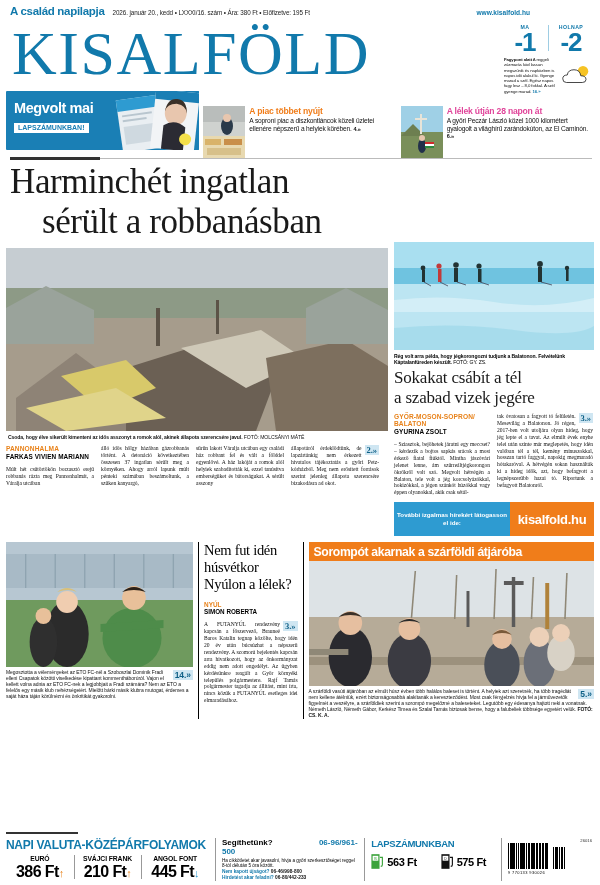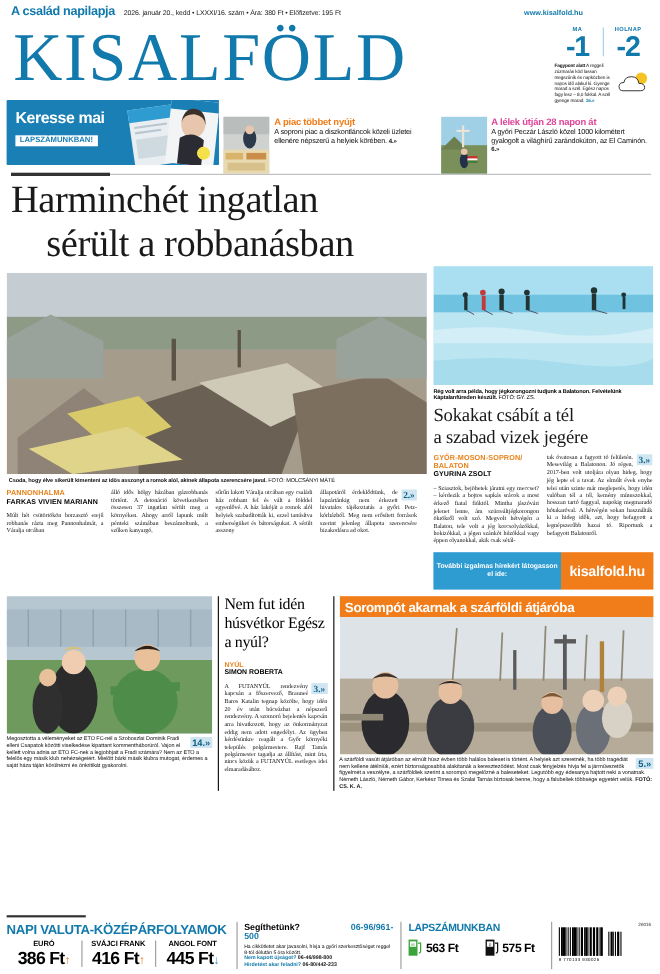--- a/index.html
+++ b/index.html
@@ -197,21 +197,21 @@
           <path d="M6 24 Q1 24 1 19 Q1 14 7 14 Q8 7 16 7 Q24 7 25 15 Q32 15 32 20 Q32 24 27 24 Z" fill="#fff" stroke="#222" stroke-width="1.1"></path>
         </svg>
       </div>
     </div>
   </div>
 
   <div class="teasers">
 
     <div class="teaser teaser-promo" style="width:186px;">
       <div class="promo-text">
-        <div class="promo-l1">Keresse mai</div>
+        <div class="promo-l1">Megvolt mai</div>
         <div class="promo-l2">LAPSZÁMUNKBAN!</div>
       </div>
       <div class="promo-img">
         <svg class="ph" viewBox="0 0 84 60" preserveAspectRatio="none">
           <rect width="84" height="60" fill="#1a7fb5"></rect>
           <g transform="rotate(-8 42 30)">
             <rect x="4" y="4" width="40" height="54" fill="#e9eef2"></rect>
             <rect x="4" y="4" width="40" height="12" fill="#2e9bd1"></rect>
             <rect x="8" y="20" width="30" height="2" fill="#b9c6cf"></rect>
             <rect x="8" y="25" width="24" height="2" fill="#b9c6cf"></rect>
@@ -417,21 +417,21 @@
           <ellipse cx="38" cy="100" rx="14" ry="25" fill="#2f2f2f"></ellipse>
           <circle cx="38" cy="74" r="8" fill="#e8c09a"></circle>
         </svg>
       </div>
       <div class="b-cap"><span class="jump">14.»</span><span>Megosztotta a véleményeket az ETO FC-nél a Szoboszlai Dominik Fradi elleni Csapatok közötti viselkedése kipattant kommentháborúról. Vajon el kellett volna adnia az ETO FC-nek a legjobbjait a Fradi számára? Nem az ETO a felelős egy másik klub nehézségeiért. Mielőtt bárki másik klubra mutogat, érdemes a saját háza táján körülnézni és önkritikát gyakorolni.</span></div>
     </div>
 
     <div class="vrule"></div>
 
     <div class="b2">
-      <div class="hdl">Nem fut idén húsvétkor Egész a nyúl?</div>
+      <div class="hdl">Nem fut idén húsvétkor Nyúlon a lélek?</div>
       <div class="b2-kicker">NYÚL</div>
       <div class="b2-byline">SIMON ROBERTA</div>
       <div class="bodytext"><span class="jump">3.»</span><span>A FUTANYÚL rendezvény kapcsán a főszervező, Brauneé Baros Katalin tegnap közölte, hogy idén 20 év után búcsúzhat a népszerű rendezvény. A szomorú bejelentés kapcsán arra hivatkozott, hogy az önkormányzat eddig nem adott engedélyt. Az ügyben kérdésünkre reagált a Győr környéki település polgármestere. Rajf Tamás polgármester tagadja az állítást, mint írta, nincs közük a FUTANYÚL esetleges idei elmaradásához.</span></div>
     </div>
 
     <div class="vrule"></div>
 
     <div class="b3">
       <div class="banner orange">Sorompót akarnak a szárföldi átjáróba</div>
       <div class="b-photo" style="height:125px;">
@@ -477,21 +477,21 @@
 
       <div class="fx" style="width:210px;">
         <div class="fx-title">NAPI VALUTA-KÖZÉPÁRFOLYAMOK</div>
         <div class="cur-row">
           <div class="cur">
             <div class="cur-name">EURÓ</div>
             <div class="cur-val"><span>386 Ft</span><span class="arw-up">↑</span></div>
           </div>
           <div class="cur sep">
             <div class="cur-name">SVÁJCI FRANK</div>
-            <div class="cur-val"><span>416 Ft</span><span class="arw-up">↑</span></div>
+            <div class="cur-val"><span>210 Ft</span><span class="arw-up">↑</span></div>
           </div>
           <div class="cur sep">
             <div class="cur-name">ANGOL FONT</div>
             <div class="cur-val"><span>445 Ft</span><span class="arw-dn">↓</span></div>
           </div>
         </div>
       </div>
 
       <div class="help">
         <div class="help-t"><span>Segíthetünk?</span> <span class="num">06-96/961-500</span></div>

